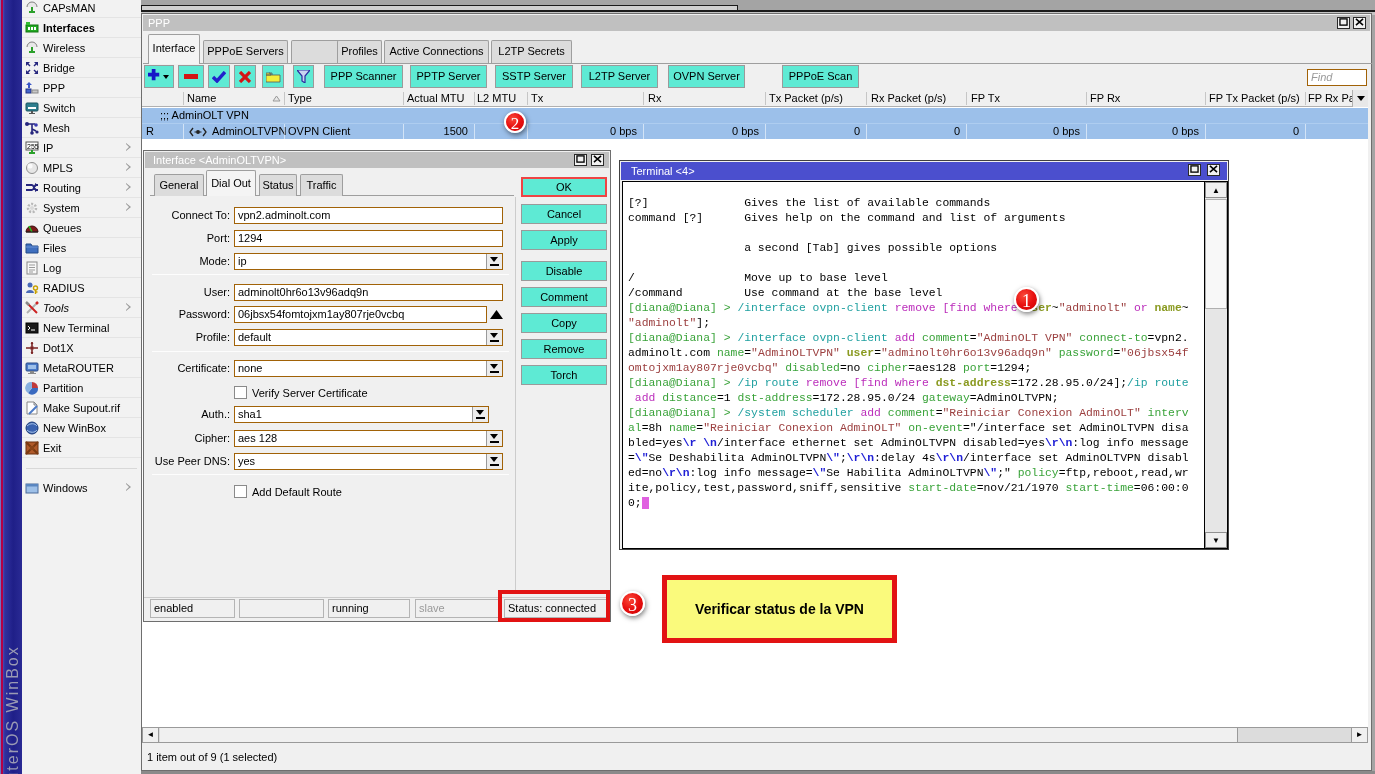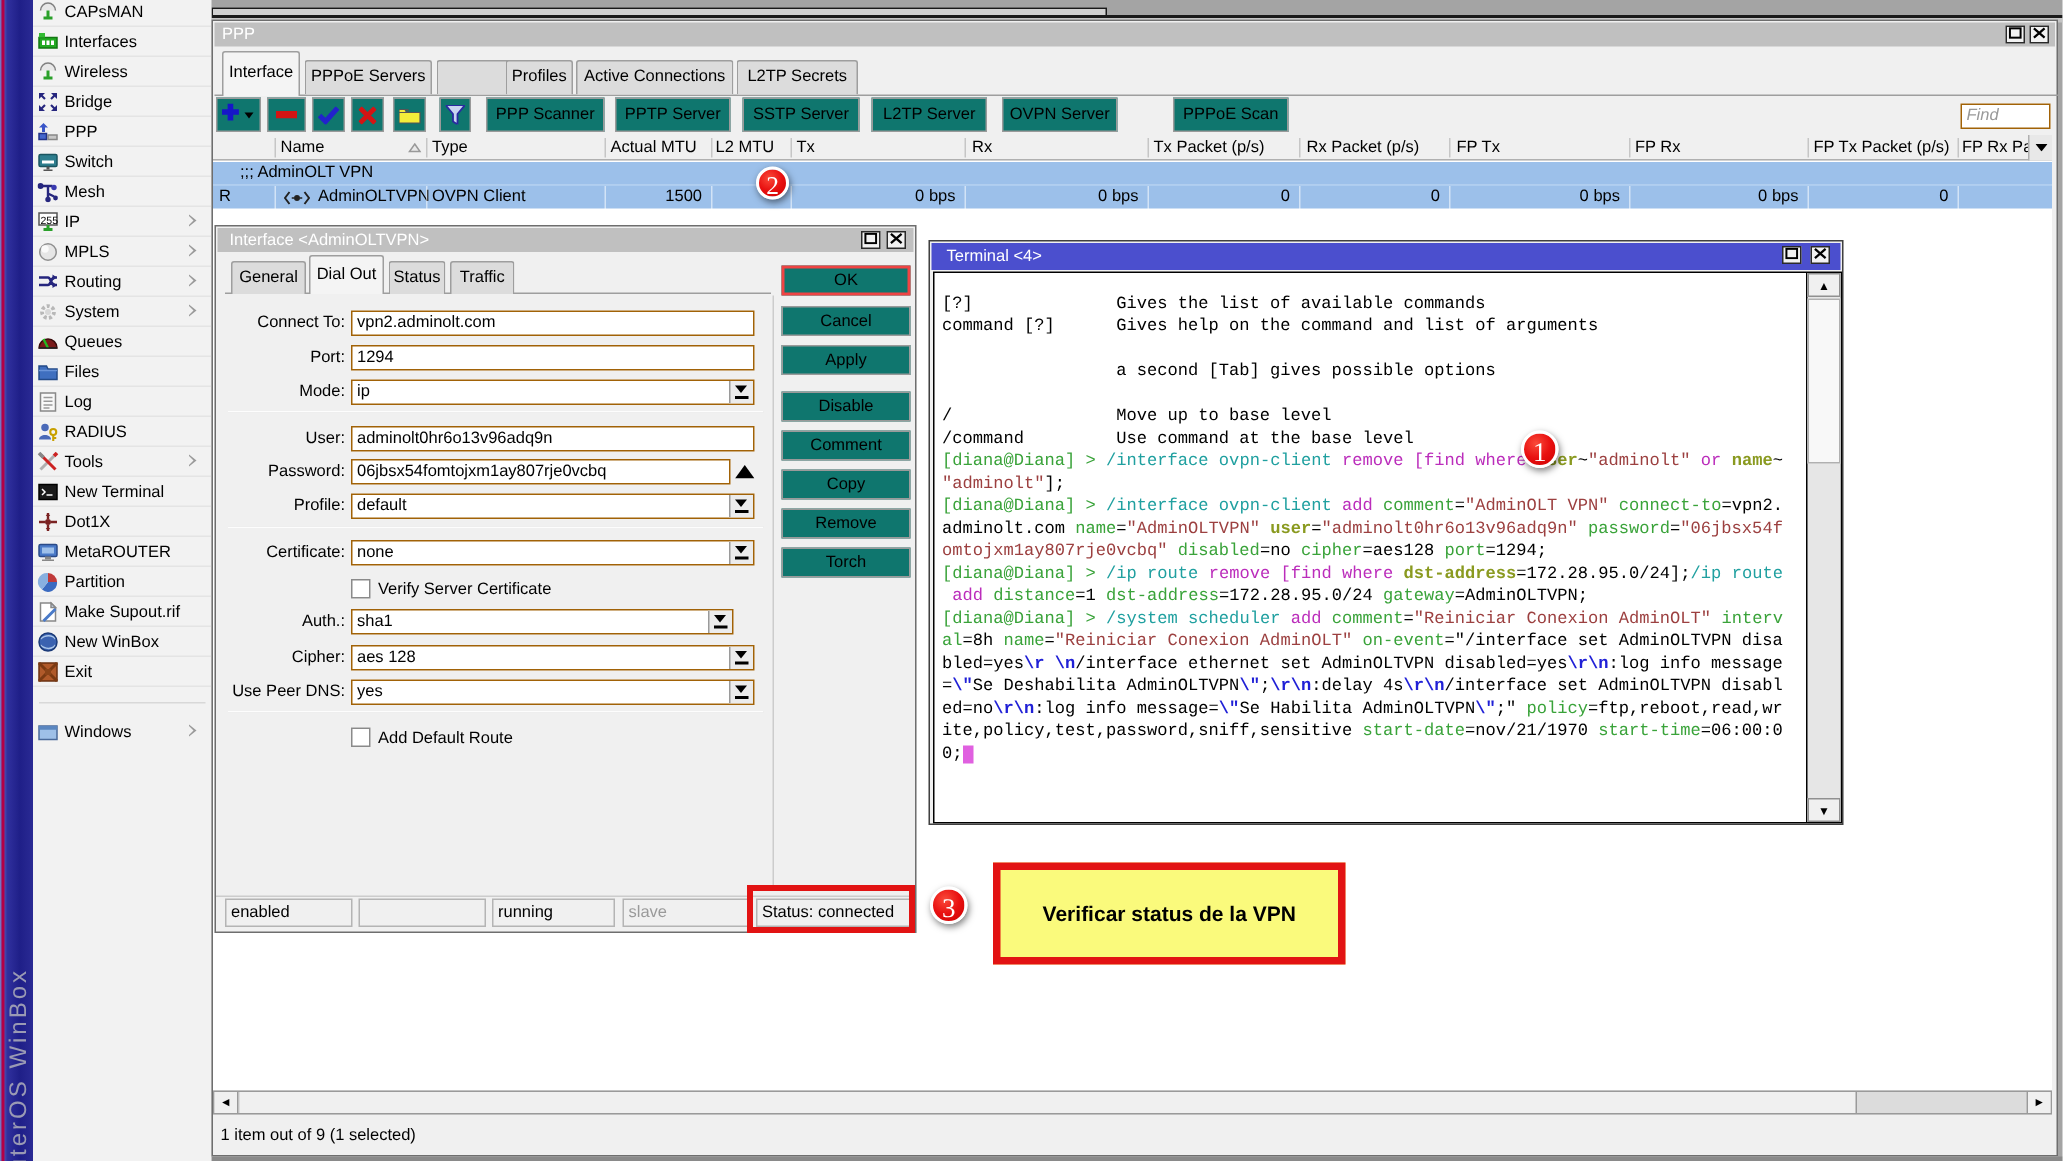--- a/index.html
+++ b/index.html
@@ -13,21 +13,21 @@
 
 #sidebar { left:22px; top:0; width:119px; height:774px; background:#f2f2f2; }
 .mi { position:absolute; left:0; width:119px; height:20px; border-bottom:1px solid #e4e4e4; }
 .mi .ic { position:absolute; left:3px; top:3px; width:14px; height:14px; }
 .mi .tx { position:absolute; left:21px; top:4px; font-size:11px; color:#000; white-space:nowrap; }
 .mi .ar { position:absolute; right:10px; top:5px; width:0; height:0; border-top:4.5px solid transparent; border-bottom:4.5px solid transparent; border-left:5.5px solid #9a9a9a; } .mi .ar::after { content:""; position:absolute; left:-5.5px; top:-3px; border-top:3px solid transparent; border-bottom:3px solid transparent; border-left:3.5px solid #f2f2f2; }
 
 .win { position:absolute; background:#f0f0f0; border:1px solid #6e6e6e; }
 .tbar { position:absolute; left:1px; right:1px; top:1px; height:16px; background:#c0c0c0; color:#fff; font-size:11px; line-height:16px; padding-left:5px; }
 .tbtn { position:absolute; top:3px; width:13px; height:12px; background:#f2f2f2; border:1px solid #2a2a2a; text-align:center; line-height:9px; }
-.btn { position:absolute; background:#0f766e; border:1px solid #9a9a9a; font-size:11px; text-align:center; color:#000; }
+.btn { position:absolute; background:#5eead4; border:1px solid #9a9a9a; font-size:11px; text-align:center; color:#000; }
 .tab { position:absolute; background:#dcdcdc; border:1px solid #9e9e9e; border-bottom:none; border-radius:2px 2px 0 0; font-size:11px; text-align:center; }
 .tab.active { background:#f4f4f4; }
 .inp { position:absolute; background:#fff; border:1px solid #a16207; font-size:11px; line-height:15px; padding-left:3px; white-space:nowrap; overflow:hidden; }
 .lbl { position:absolute; font-size:11px; text-align:right; white-space:nowrap; }
 .sep { position:absolute; height:1px; background:#cccccc; border-bottom:1px solid #fdfdfd; }
 #tt { position:absolute; left:8px; top:35px; font-family:"Liberation Mono", monospace; font-size:11.4px; line-height:15px; color:#000; }
 #tt div { white-space:pre; height:15px; }
 #tt .g { color:#3aa33a; }
 #tt .t { color:#20a0a0; }
 #tt .m { color:#bb2dbb; }
@@ -59,21 +59,21 @@
   </div>
 <div id="sidebar" class="abs">
 <div class="mi" style="top:-2px;">
       <svg class="ic" viewBox="0 0 14 14">
         <path d="M2 6 A5 5 0 0 1 12 6" fill="#e8e8e8" stroke="#808080"></path>
         <rect x="6" y="6" width="2" height="5" fill="#2aa02a"></rect>
         <path d="M4 11 h6" stroke="#2aa02a" stroke-width="2"></path>
       </svg>
       <span class="tx">CAPsMAN</span>
     </div>
-<div class="mi" style="top:18px;">
+<div class="mi" style="top:18px;font-weight:bold;">
       <svg class="ic" viewBox="0 0 14 14">
         <rect x="1" y="4" width="12" height="7" fill="#22aa22" stroke="#117711"></rect>
         <rect x="3" y="6" width="2" height="3" fill="#fff"></rect>
         <rect x="6" y="6" width="2" height="3" fill="#fff"></rect>
         <rect x="9" y="6" width="2" height="3" fill="#fff"></rect>
         <rect x="1" y="1" width="4" height="3" fill="#33bb33"></rect>
       </svg>
       <span class="tx">Interfaces</span>
     </div>
 <div class="mi" style="top:38px;">
@@ -180,21 +180,21 @@
     </div>
 <div class="mi" style="top:278px;">
       <svg class="ic" viewBox="0 0 14 14">
         <circle cx="5" cy="4" r="2.5" fill="#4a6ab8"></circle>
         <path d="M1 12 c0 -4 8 -4 8 0z" fill="#4a6ab8"></path>
         <circle cx="10.5" cy="7" r="2" fill="none" stroke="#c8a000" stroke-width="1.4"></circle>
         <path d="M10.5 9 v4 M10.5 11 h2" stroke="#c8a000" stroke-width="1.4"></path>
       </svg>
       <span class="tx">RADIUS</span>
     </div>
-<div class="mi" style="top:298px;">
+<div class="mi" style="top:298px;font-style:italic;">
       <svg class="ic" viewBox="0 0 14 14">
         <path d="M2 12 L11 3" stroke="#b0b0b0" stroke-width="2"></path>
         <path d="M11 3 l2 -2" stroke="#cc2222" stroke-width="2.5"></path>
         <path d="M2 2 L12 12" stroke="#cc2222" stroke-width="2"></path>
         <path d="M1 1 l3 3" stroke="#888" stroke-width="2.5"></path>
       </svg>
       <span class="tx">Tools</span>
       <span class="ar"></span>
     </div>
 <div class="mi" style="top:318px;">

